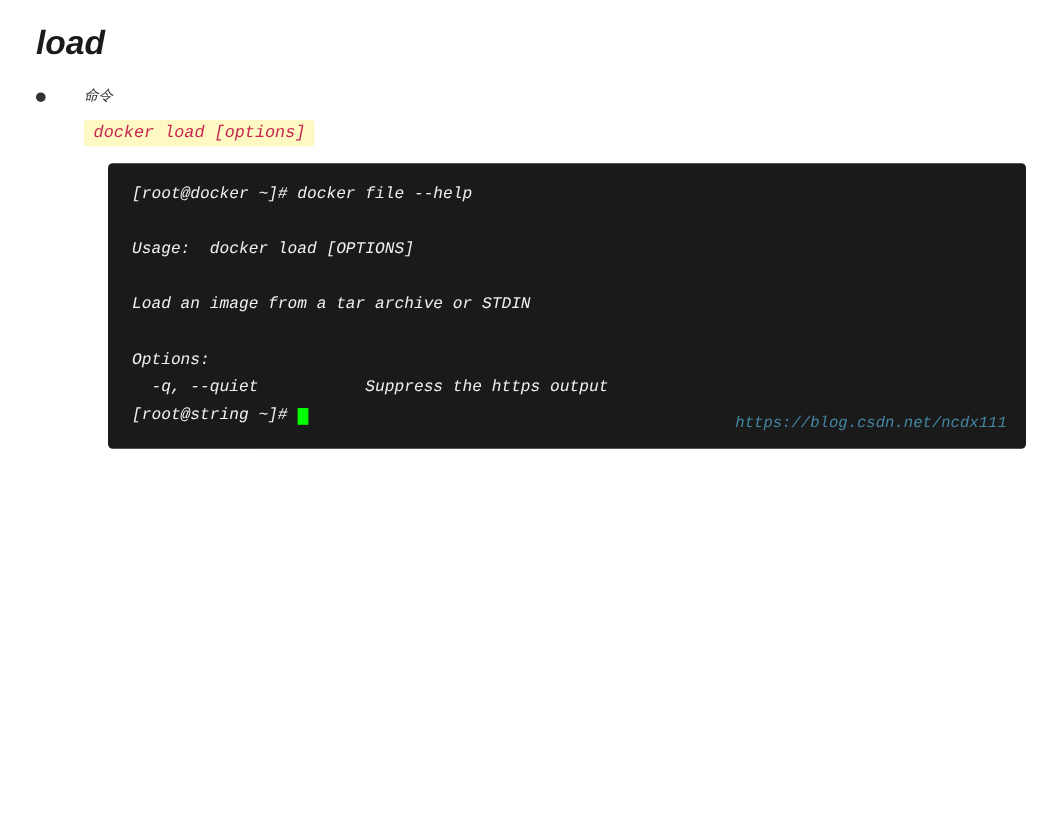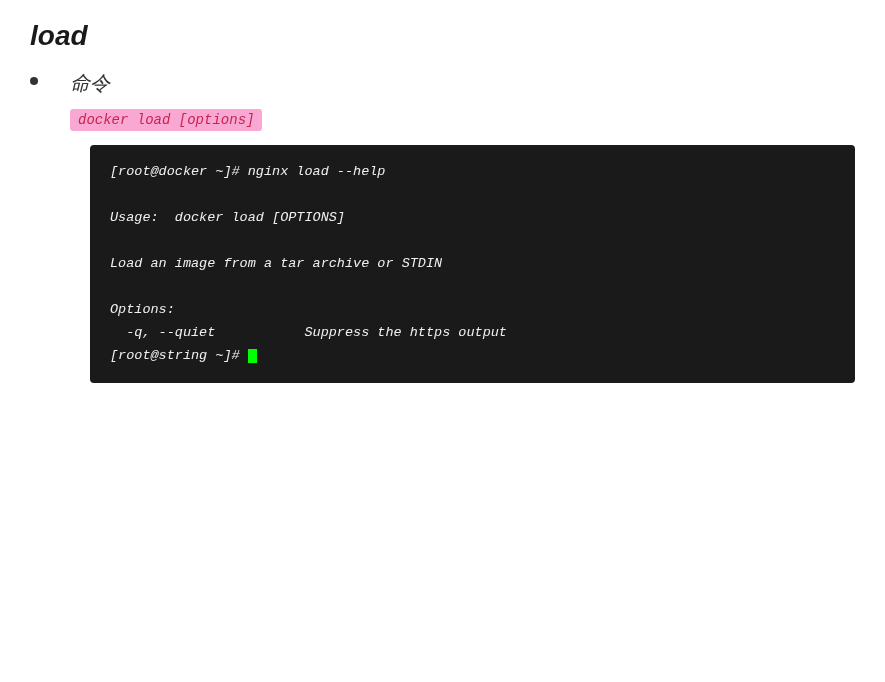--- a/index.html
+++ b/index.html
@@ -41,28 +41,28 @@
       width: 8px;
       height: 8px;
       background-color: #333;
       border-radius: 50%;
       margin-top: 7px;
       margin-right: 12px;
       flex-shrink: 0;
     }
 
     .section-label {
-      font-size: 20px;
+      font-size: 12px;
       color: #333;
       font-weight: normal;
     }
 
     .code-inline {
       display: inline-block;
-      background-color: #f9a8d4;
+      background-color: #fef9c3;
       color: #c7254e;
       font-family: "Courier New", Consolas, monospace;
       font-size: 14px;
       padding: 3px 8px;
       border-radius: 3px;
       margin-top: 6px;
     }
 
     .terminal-block {
       background-color: #1a1a1a;
@@ -133,27 +133,28 @@
 <ul class="bullet-list">
 
   <li class="bullet-item section-gap">
     <div class="bullet-dot"></div>
     <div class="section-content" style="flex:1;">
       <span class="section-label">命令</span>
       <div style="margin-top:6px;">
         <span class="code-inline">docker load [options]</span>
       </div>
       <div class="terminal-block">
-        <span class="terminal-line terminal-prompt">[root@docker ~]# nginx load --help</span>
+        <span class="terminal-line terminal-prompt">[root@docker ~]# docker file --help</span>
         <span class="terminal-line">&nbsp;</span>
         <span class="terminal-line">Usage:  docker load [OPTIONS]</span>
         <span class="terminal-line">&nbsp;</span>
         <span class="terminal-line">Load an image from a tar archive or STDIN</span>
         <span class="terminal-line">&nbsp;</span>
         <span class="terminal-line">Options:</span>
         <span class="terminal-line">  -q, --quiet           Suppress the https output</span>
         <span class="terminal-line terminal-prompt"><span>[root@string ~]# </span><span class="terminal-cursor"></span></span>
+        <span class="terminal-watermark">https://blog.csdn.net/ncdx111</span>
       </div>
     </div>
   </li>
 
 
 </ul>
 
 </body></html>

